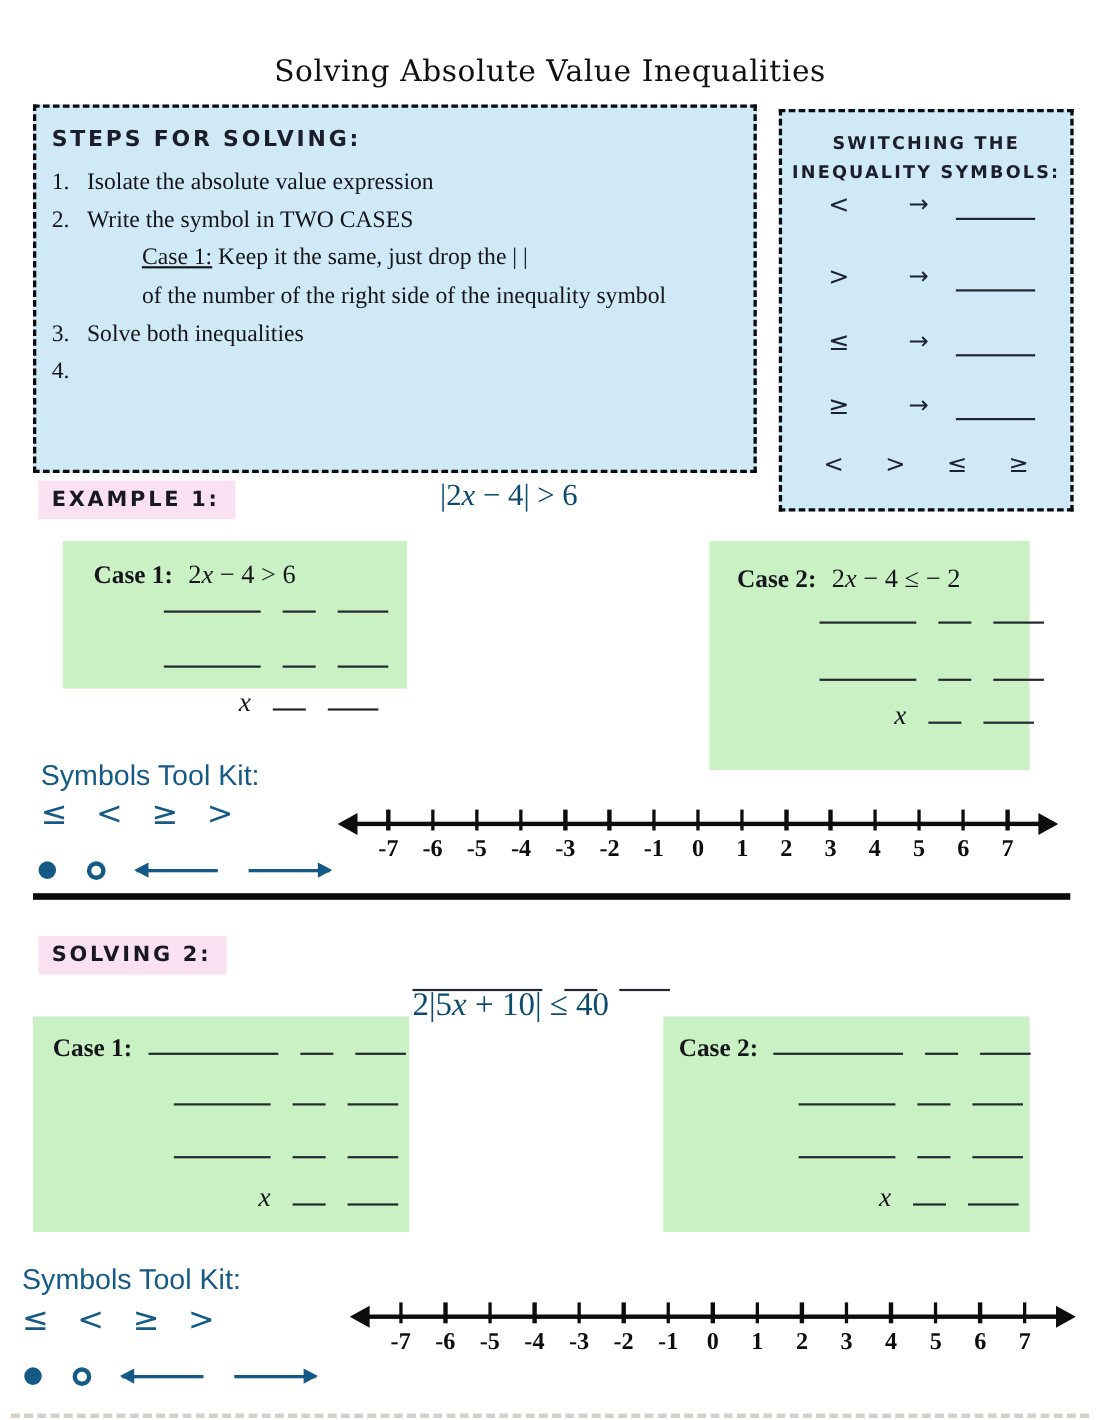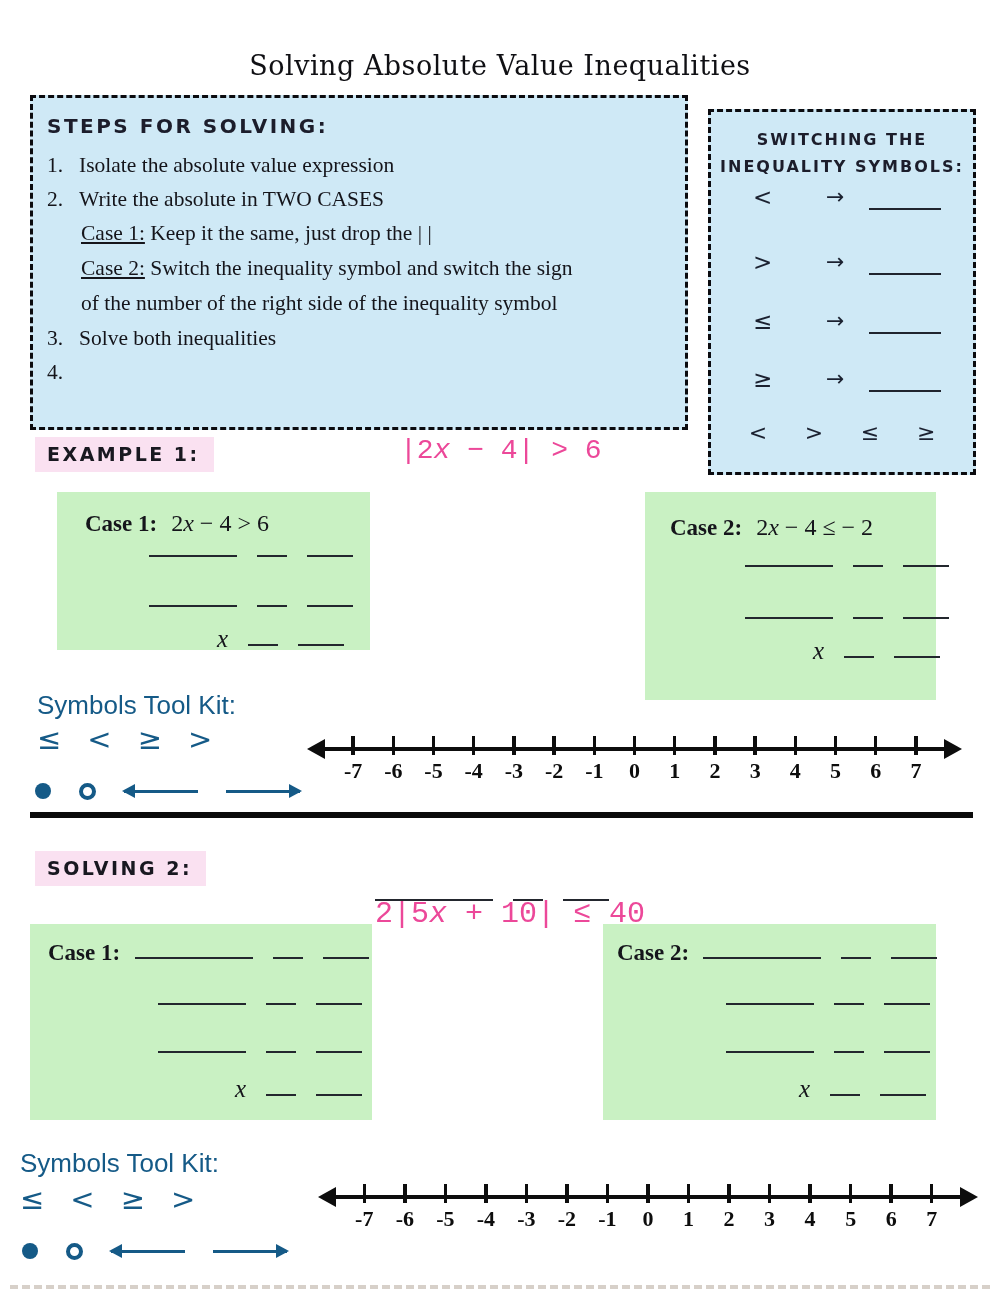--- a/index.html
+++ b/index.html
@@ -10,38 +10,38 @@
   .page-title{position:absolute;left:0;top:50px;width:100%;text-align:center;
     font-family:"DejaVu Serif",serif;font-size:27px;letter-spacing:.5px;color:#101014;}
 
   
   .blue-box{position:absolute;background:#cfe9f6;border:3px dashed #0b0b0f;box-sizing:border-box;}
   .steps-box{left:30px;top:95px;width:658px;height:335px;padding:14px 12px 0 12px;}
   .steps-heading{font-family:"DejaVu Sans",sans-serif;font-weight:bold;font-size:20px;
     letter-spacing:2.5px;color:#1c1d2b;margin:2px 0 10px 2px;}
   .step-item{display:flex;font-size:21.5px;line-height:34px;color:#14141a;}
   .step-num{width:32px;flex:none;padding-left:2px;}
-  .case-line{font-size:21.5px;line-height:35px;margin-left:36px;}
+  .case-line{font-size:21.5px;line-height:35px;margin-left:84px;}
   .case-label{text-decoration:underline;}
 
-  .switch-box{left:708px;top:109px;width:268px;height:366px;}
+  .switch-box{left:708px;top:99px;width:268px;height:366px;}
   .switch-heading{font-family:"DejaVu Sans",sans-serif;font-weight:bold;font-size:16px;
     letter-spacing:2px;color:#1c1d2b;text-align:center;line-height:27px;margin-top:14px;}
   .switch-row{position:absolute;left:0;width:100%;height:34px;}
   .switch-sym{position:absolute;left:42px;font-family:"DejaVu Sans",sans-serif;font-size:23px;color:#1b2130;}
   .switch-arrow{position:absolute;left:115px;font-family:"DejaVu Sans",sans-serif;font-size:22px;color:#1b2130;}
   .switch-blank{position:absolute;left:158px;top:24px;width:72px;border-bottom:2px solid #20242e;}
   .switch-options{position:absolute;left:0;top:308px;width:100%;display:flex;
     justify-content:space-evenly;font-family:"DejaVu Sans",sans-serif;font-size:22px;color:#1b2130;}
 
   
   .pink-label{position:absolute;background:#fae1f1;padding:6px 14px 7px 12px;
     font-family:"DejaVu Sans",sans-serif;font-weight:bold;font-size:19px;
     letter-spacing:2.5px;color:#181820;}
-  .equation{position:absolute;font-size:28px;color:#ec4899;white-space:nowrap;font-family:Liberation Mono, monospace;}
+  .equation{position:absolute;font-size:28px;color:#0c4a6e;white-space:nowrap;}
   .equation .var{font-style:italic;}
 
   
   .green-box{position:absolute;background:#c9f1c3;}
   .case-head{position:absolute;white-space:nowrap;}
   .case-head .cl{font-weight:bold;font-size:23px;}
   .case-head .ce{font-size:24px;margin-left:14px;}
   .case-head .ce .var{font-style:italic;}
 
   .blank{border-bottom:2.5px solid #23272e;display:inline-block;height:1px;}
@@ -88,27 +88,24 @@
   <div class="page-title">Solving Absolute Value Inequalities</div>
 
   <div class="blue-box steps-box">
     <div class="steps-heading">STEPS FOR SOLVING:</div>
     <div class="step-item">
       <span class="step-num">1.</span>
       <span>Isolate the absolute value expression</span>
     </div>
     <div class="step-item">
       <span class="step-num">2.</span>
-      <span>Write the absolute in TWO CASES</span>
+      <span>Write the symbol in TWO CASES</span>
     </div>
     <div class="case-line">
       <span class="case-label">Case 1:</span><span> Keep it the same, just drop the | |</span>
-    </div>
-    <div class="case-line">
-      <span class="case-label">Case 2:</span><span> Switch the inequality symbol and switch the sign</span>
     </div>
     <div class="case-line">of the number of the right side of the inequality symbol</div>
     <div class="step-item">
       <span class="step-num">3.</span>
       <span>Solve both inequalities</span>
     </div>
     <div class="step-item">
       <span class="step-num">4.</span>
     </div>
   </div>
@@ -144,21 +141,21 @@
         <span class="switch-option">≤</span>
         <span class="switch-option">≥</span>
       </div>
   </div>
 
   <div class="pink-label" style="left:35px;top:437px;">EXAMPLE 1:</div>
   <div class="equation" style="left:400px;top:435px;">
     <span>|2</span><span class="var">x</span><span> − 4| &gt; 6</span>
   </div>
 
-  <div class="green-box" style="left:57px;top:492px;width:313px;height:158px;">
+  <div class="green-box" style="left:57px;top:492px;width:313px;height:134px;">
     <div class="case-head" style="left:28px;top:18px;">
       <span class="cl">Case 1:</span><span class="ce"><span>2</span><span class="var">x</span><span> − 4 &gt; 6</span></span>
     </div>
     <div class="blank-row" style="left:92px;top:62px;">
       <span class="blank b-long"></span>
         <span class="blank b-short"></span>
         <span class="blank b-med"></span>
     </div>
     <div class="blank-row" style="left:92px;top:112px;">
       <span class="blank b-long"></span>

